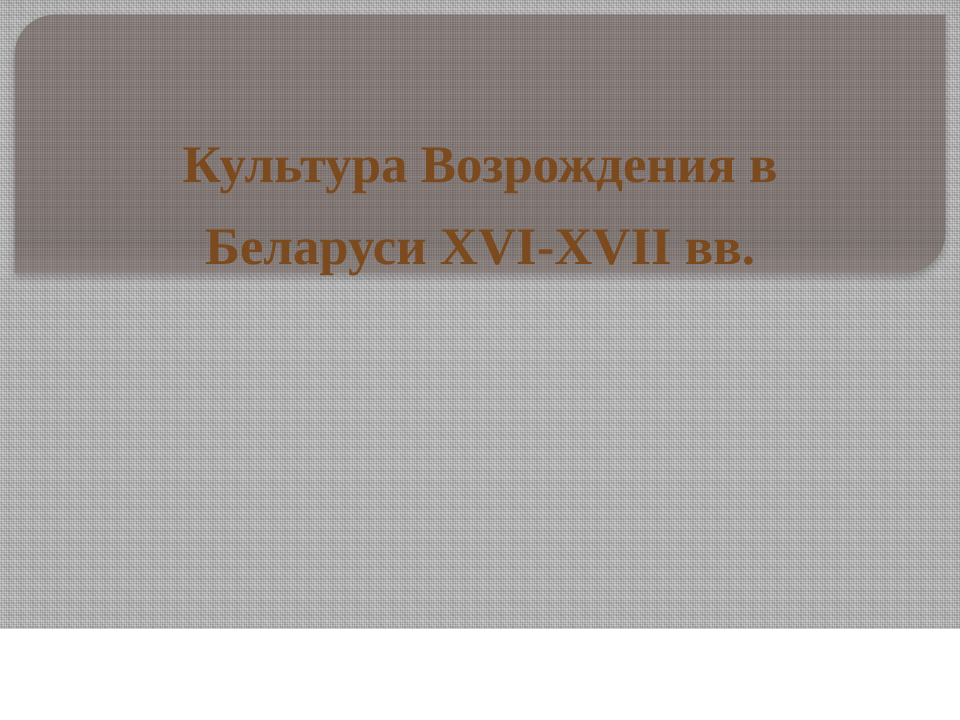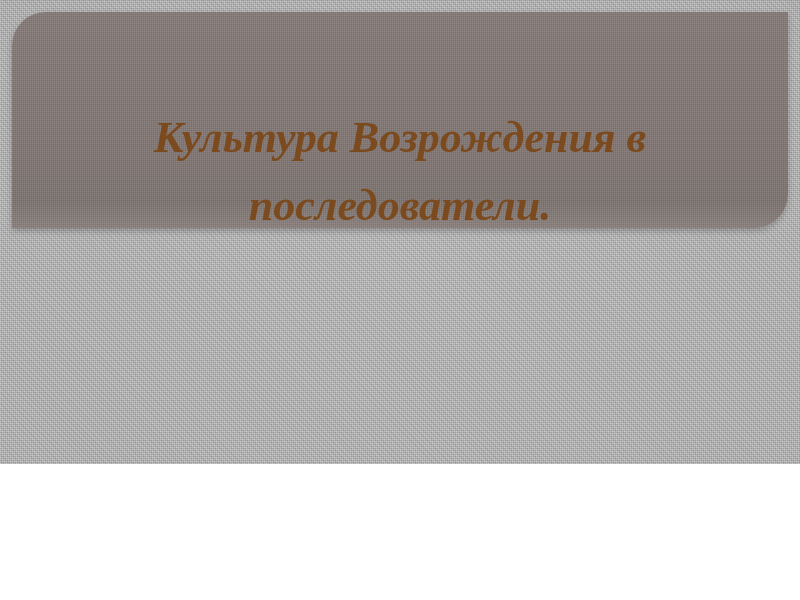--- a/index.html
+++ b/index.html
@@ -5,25 +5,24 @@
 <style>
   html, body {
     margin: 0;
     padding: 0;
     background: #ffffff;
   }
 
   #slide {
     position: relative;
     width: 800px;
-    height: 464px;
+    height: 524px;
     overflow: hidden;
     background-color: #aaaaab;
     font-family: "Liberation Serif", "DejaVu Serif", serif;
-    font-style: italic;
   }
 
   
   #bg-texture {
     position: absolute;
     inset: 0;
     background-image:
       repeating-linear-gradient(0deg,
         rgba(255,255,255,0.16) 0px, rgba(255,255,255,0.16) 1px,
         rgba(0,0,0,0.05) 1px, rgba(0,0,0,0.05) 2px),
@@ -101,16 +100,16 @@
 
   <div id="bg-texture"></div>
   <div id="bg-vignette"></div>
 
   <div id="title-panel">
     <div id="title-panel-texture"></div>
   </div>
 
   <div id="title-block">
     <span class="title-line">Культура Возрождения в</span>
-    <span class="title-line">последователи.</span>
+    <span class="title-line">Беларуси XVI-XVII вв.</span>
   </div>
 
 </div>
 
 </body></html>

